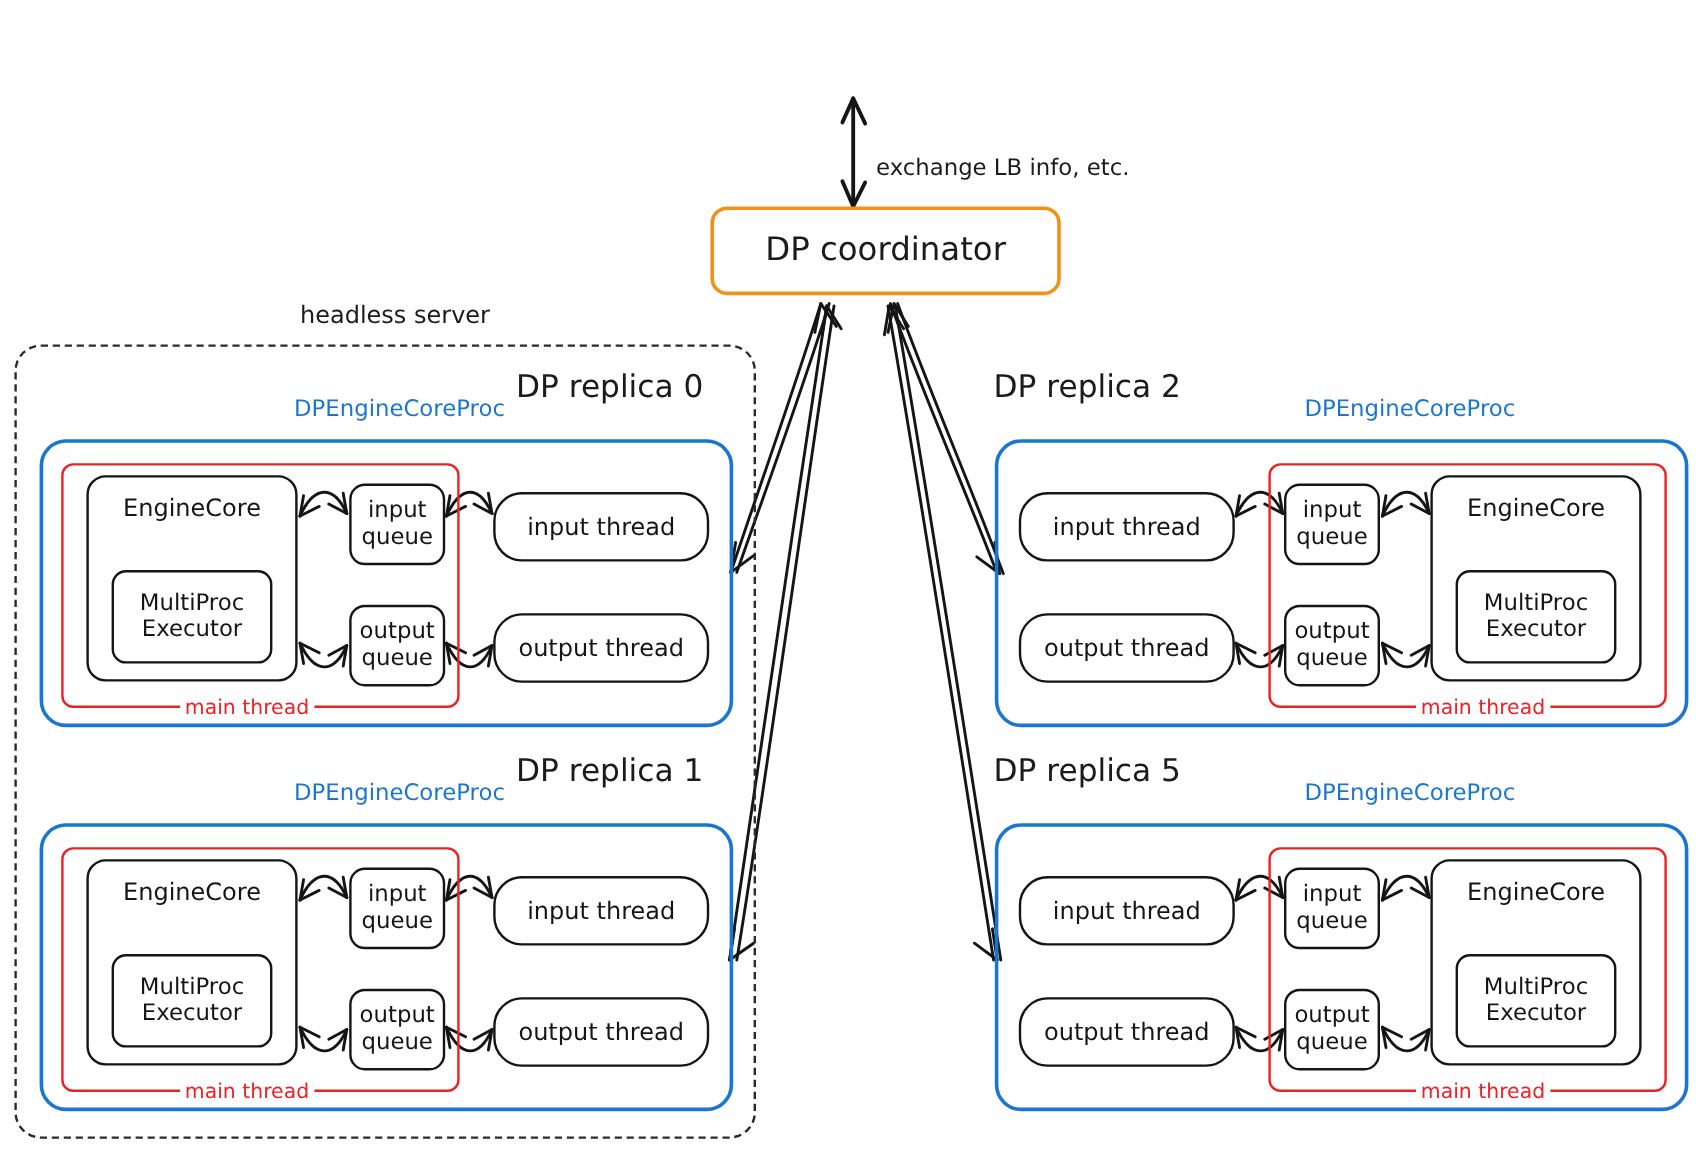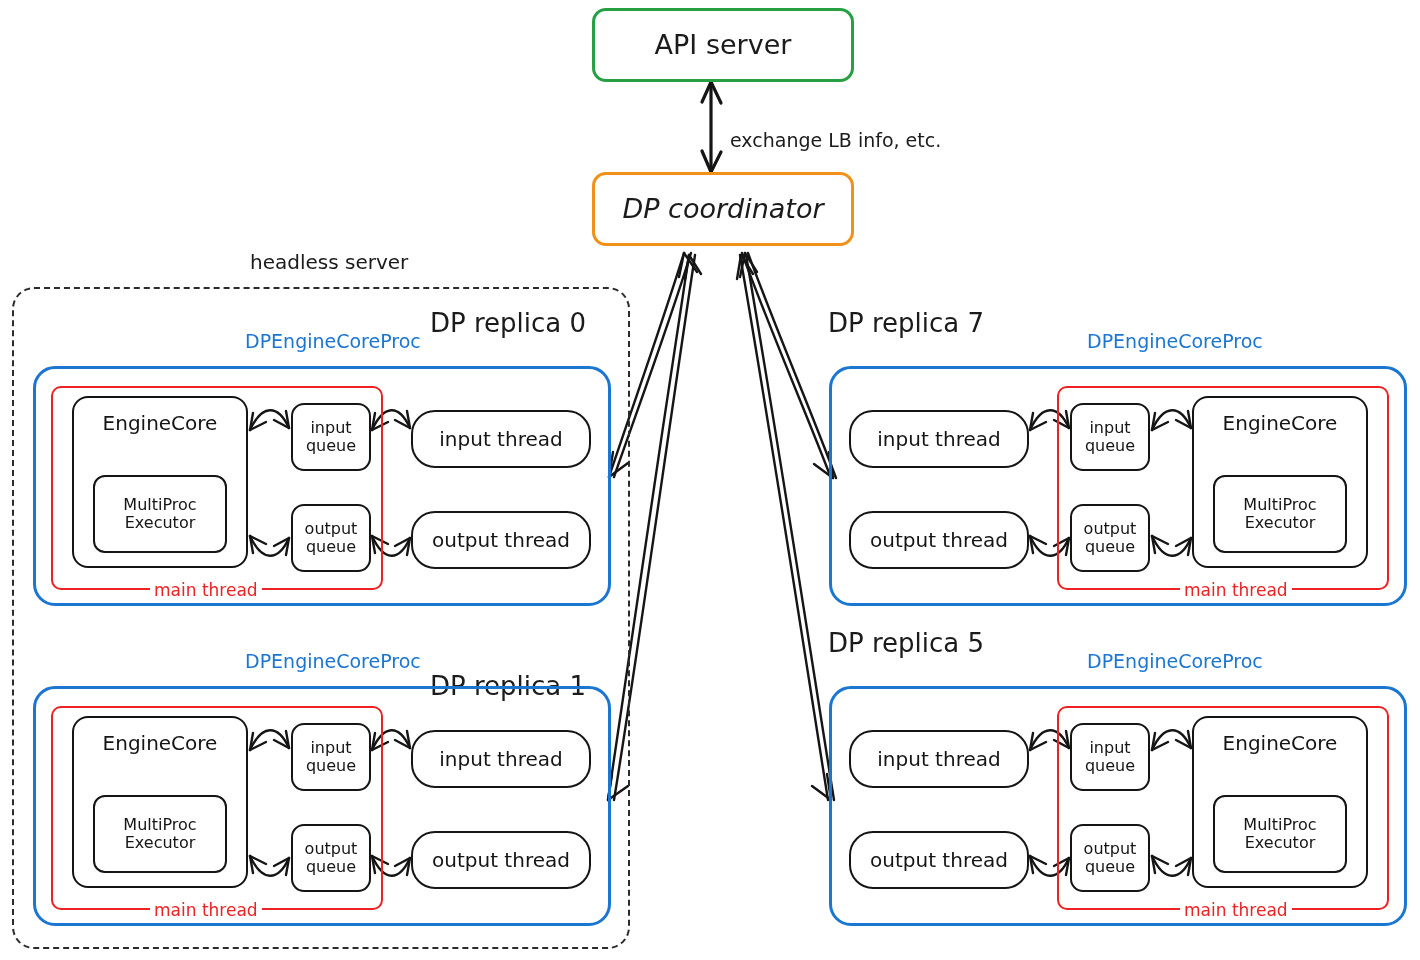--- a/index.html
+++ b/index.html
@@ -105,21 +105,21 @@
     white-space: nowrap;
     color: #1b1b1b;
     text-align: center;
   }
   .lbl-replica   { font-size: 26px; }
   .lbl-headless  { font-size: 20px; }
   .lbl-proc      { font-size: 19px; color: #1b76d2; margin-left: 36px; }
   .lbl-mainthr   { font-size: 17px; color: #ec2224; background:#ffffff; padding:0 4px; }
   .lbl-edge      { font-size: 19px; }
   .fs-20 { font-size: 20px; border-radius: 24px; }
-  .fs-19 { font-size: 16px; }
+  .fs-19 { font-size: 19px; }
 </style>
 </head>
 <body>
 
 <div id="canvas">
 
   <svg id="wires" viewBox="0 0 1420 960" xmlns="http://www.w3.org/2000/svg">
     <defs>
       <style>
         .ln { fill:none; stroke:#151515; stroke-width:2.4; stroke-linecap:round; stroke-linejoin:round; }
@@ -265,23 +265,22 @@
       <path class="ln" d="M1069 858 L1066 875"></path>
       <path class="ln" d="M1069 858 L1054 866"></path>
       <path class="ln" d="M1152 856 C 1164 882, 1180 882, 1191 858"></path>
       <path class="ln" d="M1152 856 L1155 873"></path>
       <path class="ln" d="M1152 856 L1168 864"></path>
       <path class="ln" d="M1191 858 L1188 875"></path>
       <path class="ln" d="M1191 858 L1176 866"></path>
     </g>
   </svg>
 
-  <div class="node top-node api-node" style="left:592px; top:8px; width:262px; height:74px;">API server</div>
-
-  <div class="node top-node coord-node" style="left:592px; top:172px; width:262px; height:74px;font-style:italic;">DP coordinator</div>
+
+  <div class="node top-node coord-node" style="left:592px; top:172px; width:292px; height:74px;">DP coordinator</div>
 
   <div class="lbl lbl-edge" style="left:730px; top:129px;">exchange LB info, etc.</div>
 
   <div class="lbl lbl-headless" style="left:250px; top:250px;">headless server</div>
   <div class="dashed-box" style="left:12px; top:287px; width:618px; height:662px;"></div>
 
   <div class="lbl lbl-replica" style="left:430px; top:308px;">DP replica 0</div>
   <div class="lbl lbl-proc" style="left:209px; top:330px;">DPEngineCoreProc</div>
 
   <div class="proc-box" style="left:33px; top:366px; width:578px; height:240px;"></div>
@@ -293,40 +292,40 @@
 Executor</div>
 
   <div class="blk fs-19" style="left:291px; top:403px; width:80px; height:68px;">input
 queue</div>
   <div class="blk fs-19" style="left:291px; top:504px; width:80px; height:68px;">output
 queue</div>
 
   <div class="blk fs-20" style="left:411px; top:410px; width:180px; height:58px;">input thread</div>
   <div class="blk fs-20" style="left:411px; top:511px; width:180px; height:58px;">output thread</div>
 
-  <div class="lbl lbl-replica" style="left:430px; top:628px;margin-top:43px;">DP replica 1</div>
+  <div class="lbl lbl-replica" style="left:430px; top:628px;">DP replica 1</div>
   <div class="lbl lbl-proc" style="left:209px; top:650px;">DPEngineCoreProc</div>
 
   <div class="proc-box" style="left:33px; top:686px; width:578px; height:240px;"></div>
   <div class="thread-box" style="left:51px; top:706px; width:332px; height:204px;"></div>
   <div class="lbl lbl-mainthr" style="left:150px; top:900px;">main thread</div>
 
   <div class="blk core fs-20" style="left:72px; top:716px; width:176px; height:172px;">EngineCore</div>
   <div class="blk exec fs-19" style="left:93px; top:795px; width:134px; height:78px;">MultiProc
 Executor</div>
 
   <div class="blk fs-19" style="left:291px; top:723px; width:80px; height:68px;">input
 queue</div>
   <div class="blk fs-19" style="left:291px; top:824px; width:80px; height:68px;">output
 queue</div>
 
   <div class="blk fs-20" style="left:411px; top:730px; width:180px; height:58px;">input thread</div>
   <div class="blk fs-20" style="left:411px; top:831px; width:180px; height:58px;">output thread</div>
 
-  <div class="lbl lbl-replica" style="left:828px; top:308px;">DP replica 7</div>
+  <div class="lbl lbl-replica" style="left:828px; top:308px;">DP replica 2</div>
   <div class="lbl lbl-proc" style="left:1051px; top:330px;">DPEngineCoreProc</div>
 
   <div class="proc-box" style="left:829px; top:366px; width:578px; height:240px;"></div>
   <div class="thread-box" style="left:1057px; top:386px; width:332px; height:204px;"></div>
   <div class="lbl lbl-mainthr" style="left:1180px; top:580px;">main thread</div>
 
   <div class="blk fs-20" style="left:849px; top:410px; width:180px; height:58px;">input thread</div>
   <div class="blk fs-20" style="left:849px; top:511px; width:180px; height:58px;">output thread</div>
 
   <div class="blk fs-19" style="left:1070px; top:403px; width:80px; height:68px;">input

